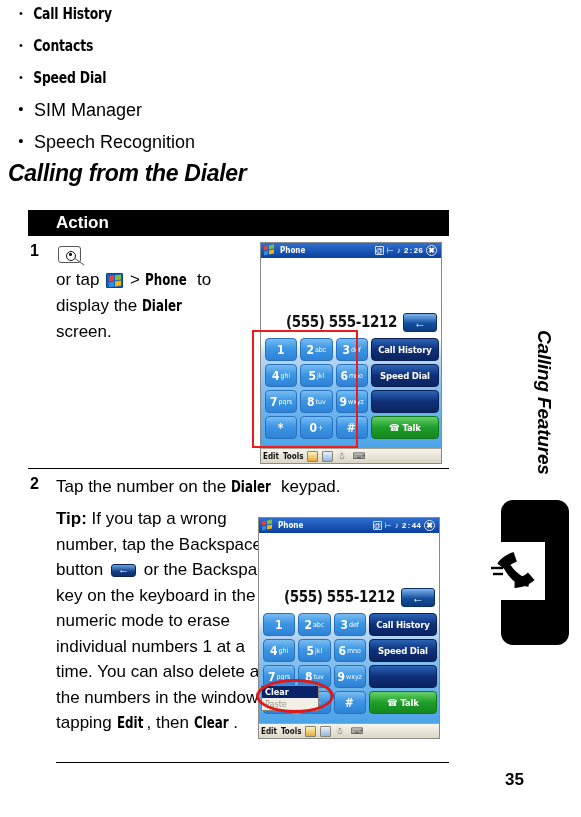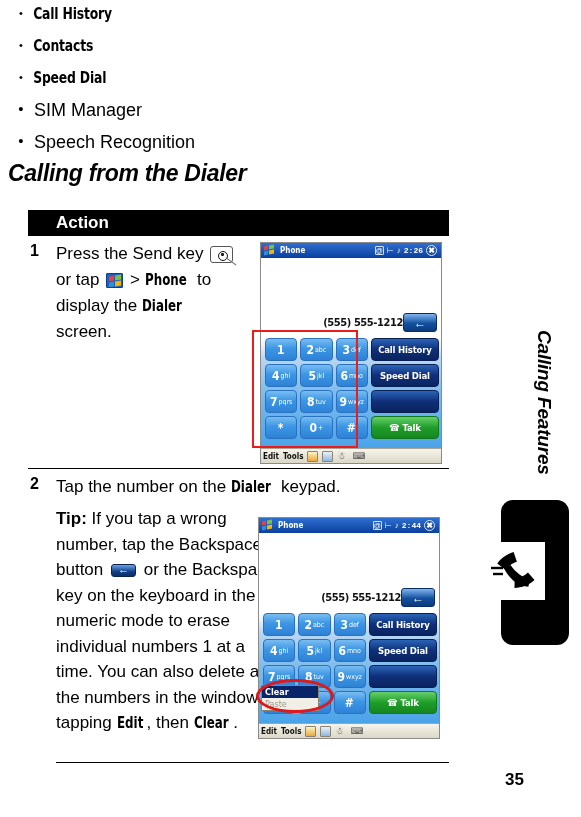--- a/index.html
+++ b/index.html
@@ -131,21 +131,21 @@
   .screen-body{
     height:190px; position:relative;
     background:linear-gradient(#ffffff 0%,#ffffff 42%,#eaf2fb 46%,#bcd8f3 52%,#7fbdee 70%,#4aa3e8 100%);
   }
   .numdisp{
     position:absolute; left:0; right:0; top:52px; height:24px;
     display:flex; align-items:center; justify-content:flex-end; padding-right:4px;
   }
   .numtext{
     font-family:"DejaVu Sans Condensed","Liberation Sans",sans-serif;
-    font-size:11px; font-weight:bold; color:#111; letter-spacing:-0.4px; margin-right:0;
+    font-size:15px; font-weight:bold; color:#111; letter-spacing:-0.4px; margin-right:6px;
   }
   .bkbtn{
     width:34px;height:19px;border-radius:3px;
     background:linear-gradient(#7fb5ef,#14509f 55%,#0c3b7d);
     border:1px solid #0a2d63; color:#fff; font-size:12px;
     text-align:center; line-height:18px;
   }
 
   .keypad{ position:absolute; left:4px; top:80px; width:174px; }
   .kp-row{ display:flex; gap:3px; margin-bottom:3px; height:23px; }
@@ -261,21 +261,20 @@
 
 <div class="proc-table">
 
   <div class="action-header">
     <span>Action</span>
   </div>
 
   <div class="row" style="height:233px;">
     <span class="step-num">1</span>
     <div class="step-body" style="width:215px;">
-      <span>Press the Send key</span>
       <span class="ico send-key-ico"><span class="send-key-tail"></span></span><br>
       <span>or tap</span>
       <span class="ico win-ico"><i class="a"></i><i class="b"></i><i class="c"></i><i class="d"></i></span>
       <span>&gt;</span>
       <span class="cond-bold">Phone</span>
       <span>to</span><br>
       <span>display the</span>
       <span class="cond-bold">Dialer</span>
       <span>screen.</span>
     </div>

